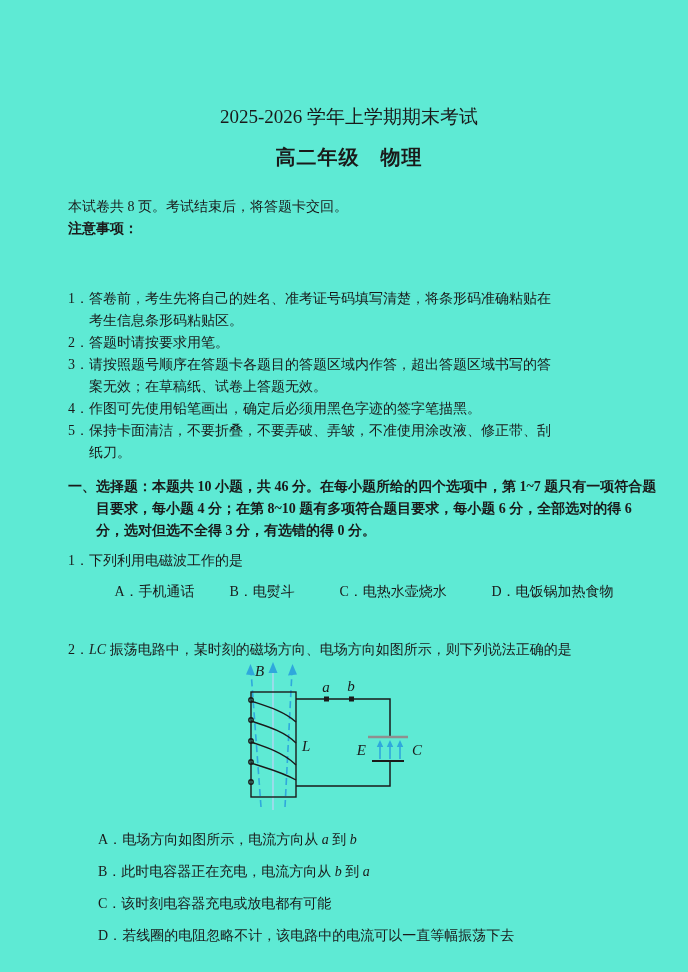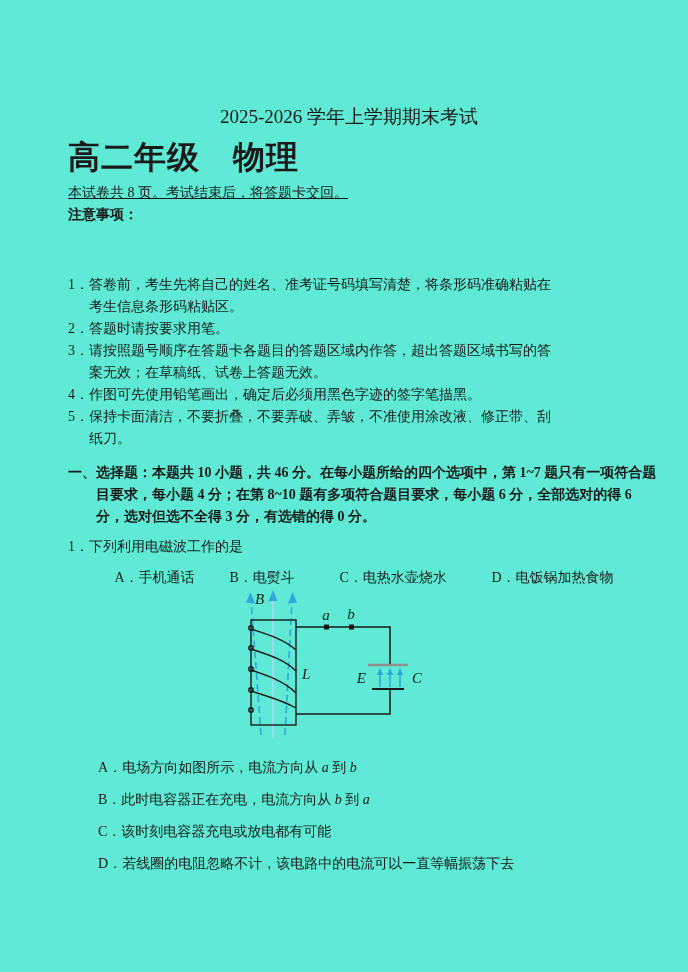--- a/index.html
+++ b/index.html
@@ -14,26 +14,26 @@
     font-size:14px;
     line-height:22px;
     color:#1a1a1a;
     overflow:hidden;
   }
   .title1{
     margin:0;text-align:center;
     font-size:19px;font-weight:normal;line-height:25px;
   }
   .title2{
-    margin:10px 0 0 0;
-    font-size:32px;font-weight:bold;line-height:36px;
+    margin:10px 0 0 0;text-align:center;
+    font-size:20px;font-weight:bold;line-height:36px;
     font-family:"Liberation Sans","DejaVu Sans",sans-serif;
     letter-spacing:1px;
   }
-  .intro{margin:7px 0 0 0;text-decoration:underline;}
+  .intro{margin:21px 0 0 0;}
   .notice{display:flex;margin-top:0;flex-direction:column;}
   .notice-label{flex:0 0 70px;font-weight:bold;}
   .notice-items{flex:1;}
   .notice-item{display:flex;}
   .notice-item .num{flex:0 0 21px;}
   .notice-item .txt{width:470px;}
   .section-head{
     margin:12px 0 0 0;
     font-weight:bold;
     padding-left:28px;text-indent:-28px;
@@ -95,20 +95,21 @@
 
   <p class="qline"><span>1．</span><span>下列利用电磁波工作的是</span></p>
 
   <div class="q1-options">
     <span class="optA"><span>A．</span><span>手机通话</span></span>
     <span class="optB"><span>B．</span><span>电熨斗</span></span>
     <span class="optC"><span>C．</span><span>电热水壶烧水</span></span>
     <span class="optD"><span>D．</span><span>电饭锅加热食物</span></span>
   </div>
 
+  <p class="q2line"><span>2．</span><span class="it">LC</span><span> 振荡电路中，某时刻的磁场方向、电场方向如图所示，则下列说法正确的是</span></p>
 
   <div class="diagram">
     <svg width="220" height="152" viewBox="0 0 220 152">
 
       <g fill="none" stroke-width="1.6" stroke="#a8d9ef">
         <line x1="45" y1="149" x2="45" y2="7"></line>
       </g>
       <g fill="none" stroke-width="1.6" stroke-dasharray="7 4" stroke="#2fa8dc">
         <line x1="33" y1="146" x2="23" y2="10"></line>
         <line x1="57" y1="146" x2="64" y2="10"></line>

